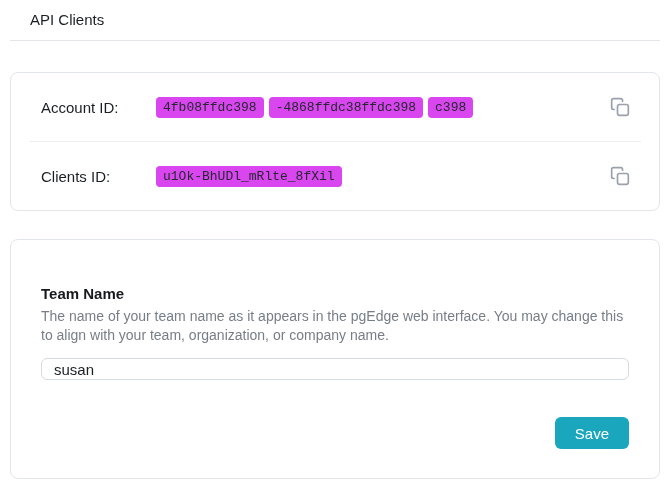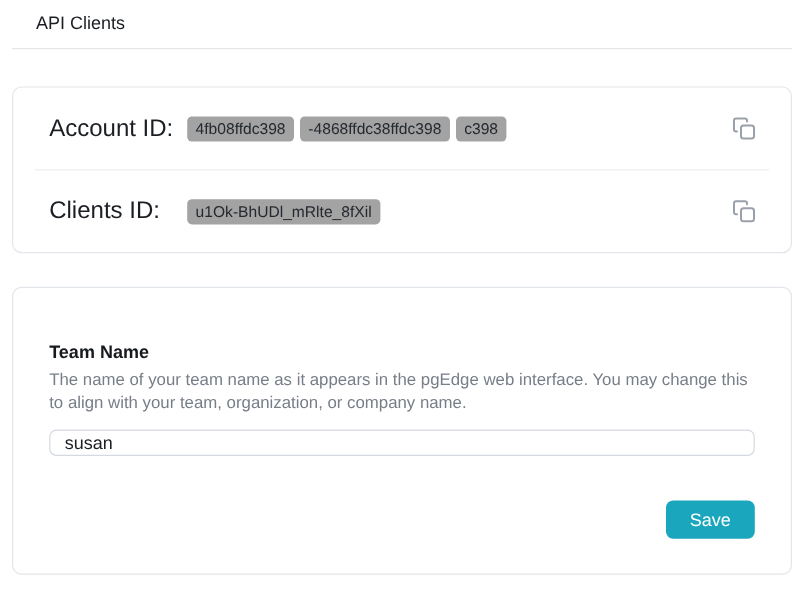--- a/index.html
+++ b/index.html
@@ -43,27 +43,27 @@
     background: #ffffff;
   }
   .card-ids { margin-top: 31px; }
 
   .id-row {
     display: flex;
     align-items: center;
     height: 68px;
     padding: 0 28px 0 30px;
   }
-  .id-label { width: 115px; font-size: 20px; color: #1b1f24; flex: 0 0 auto; }
+  .id-label { width: 115px; font-size: 15px; color: #1b1f24; flex: 0 0 auto; }
   .chips { display: flex; align-items: center; gap: 5px; flex-wrap: wrap; }
   .chip {
-    font-family: Liberation Sans, sans-serif;
+    font-family: Liberation Mono, monospace;
     font-size: 13px;
     color: #24292f;
-    background: #a3a3a3;
+    background: #d946ef;
     border-radius: 4px;
     padding: 3px 7px;
     white-space: nowrap;
   }
   .copy-btn {
     margin-left: auto;
     background: none; border: none; padding: 0;
     cursor: pointer;
     display: flex; align-items: center; justify-content: center;
     width: 22px; height: 22px;

